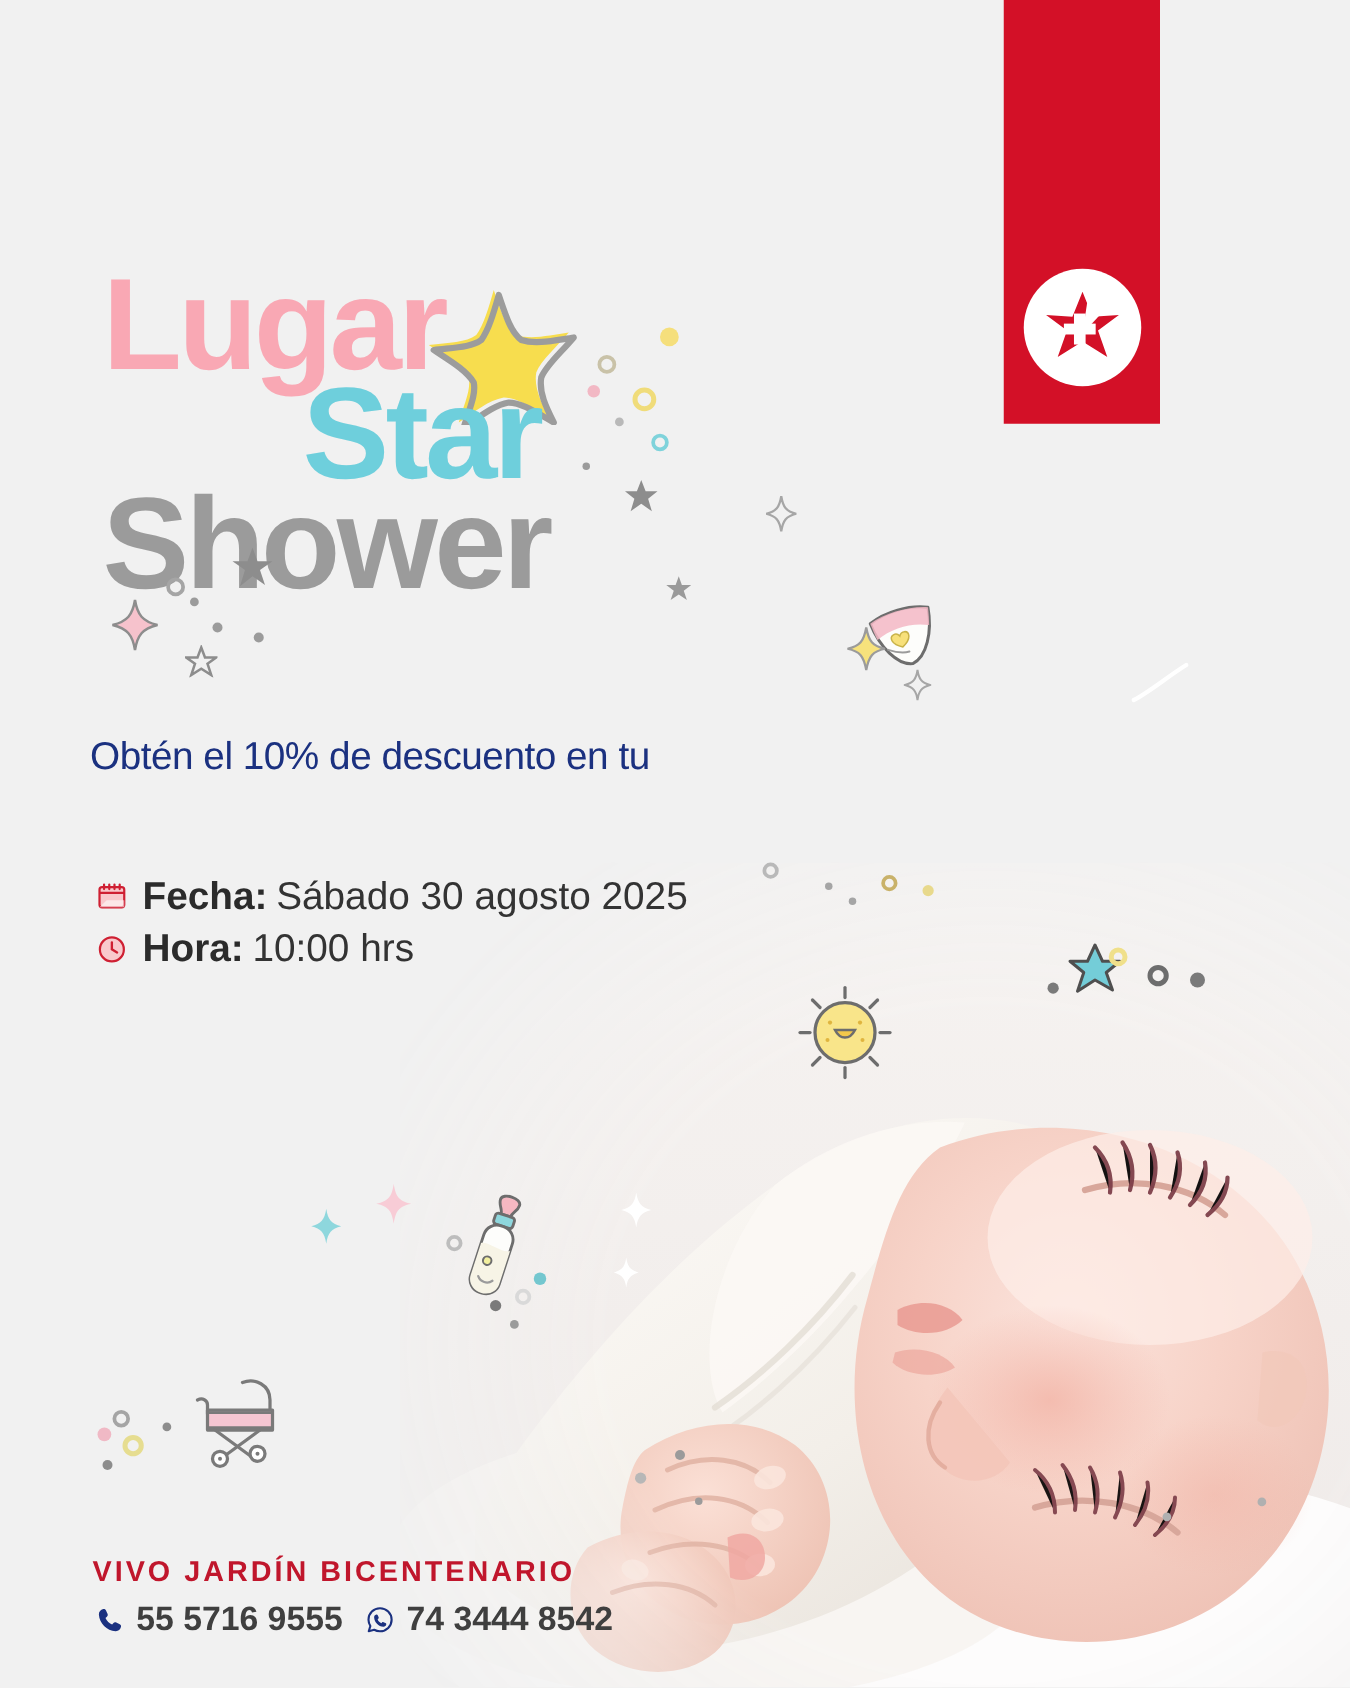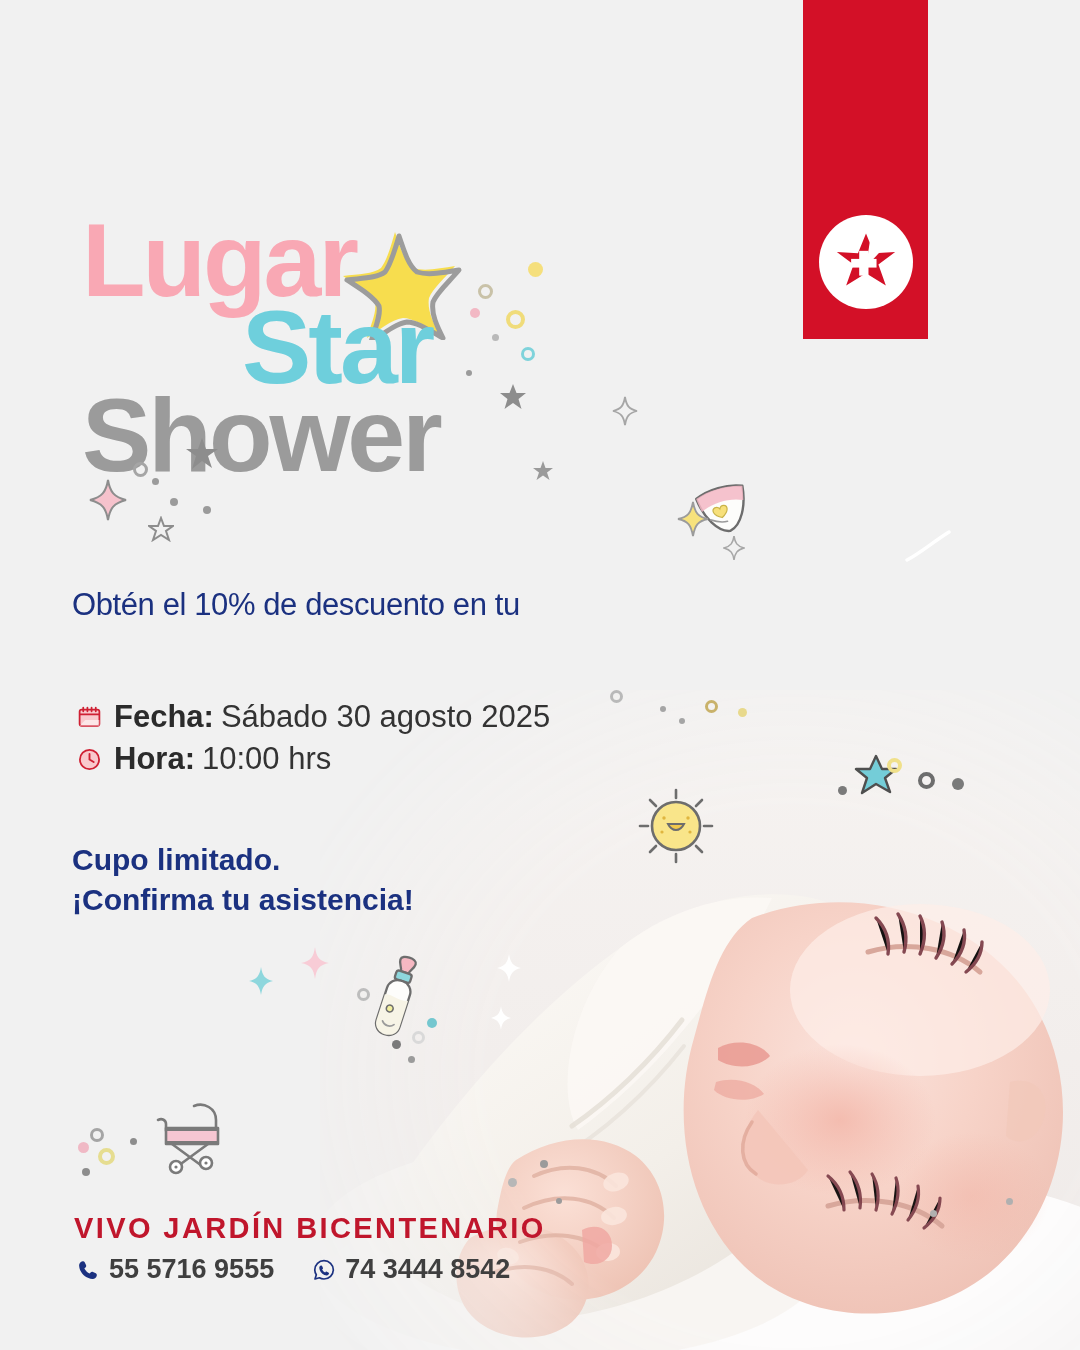--- a/index.html
+++ b/index.html
@@ -103,27 +103,28 @@
     font-weight:bold;
     line-height:1.32;
   }
 
   
   .footer{
     position:absolute; left:74px; top:1212px;
   }
   .footer-name{
     color:#c0162c;
-    font-size:29px;
+    font-size:23px;
     font-weight:bold;
     letter-spacing:2.4px;
     margin-bottom:9px;
+    margin-top:32px;
   }
   .footer-contacts{
-    display:flex; align-items:center; gap:36px;
+    display:flex; align-items:center; gap:16px;
   }
   .contact{
     display:flex; align-items:center;
     font-size:27px; font-weight:bold; color:#3f3f3f;
   }
   .contact .c-icon{
     width:28px; height:28px; margin-right:7px;
     display:flex; align-items:center; justify-content:center;
   }
   .contact .c-icon svg{ width:24px; height:24px; display:block; }
@@ -301,24 +302,20 @@
           <circle cx="12" cy="12" r="9.2" fill="#f9c9cd" stroke="#cf2033" stroke-width="1.7"></circle>
           <path d="M12 6.6 V12 L16 14.4" fill="none" stroke="#cf2033" stroke-width="1.8" stroke-linecap="round"></path>
         </svg>
       </span>
       <span class="d-label">Hora:</span>
       <span class="d-value">10:00 hrs</span>
     </div>
 
   </div>
 
-  <div class="cta">
-    <div>Cupo limitado.</div>
-    <div>¡Confirma tu asistencia!</div>
-  </div>
 
   <div class="footer">
     <div class="footer-name">VIVO JARDÍN BICENTENARIO</div>
     <div class="footer-contacts">
 
       <div class="contact">
         <span class="c-icon">
           <svg viewBox="0 0 24 24">
             <path d="M6.6 3.2 C7.5 3 8.3 3.4 8.7 4.2 L10 7 C10.4 7.9 10.2 8.8 9.5 9.4 L8.4 10.3
                      C9.2 12.3 11.7 14.8 13.7 15.6 L14.6 14.5 C15.2 13.8 16.1 13.6 17 14 L19.8 15.3

